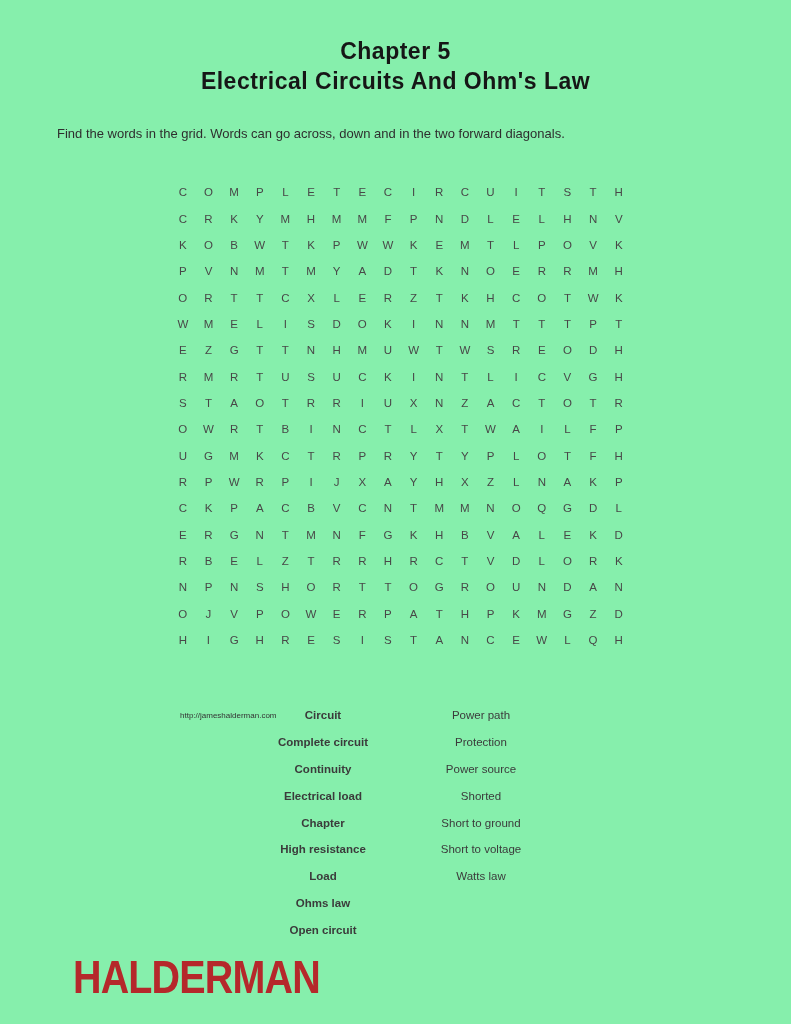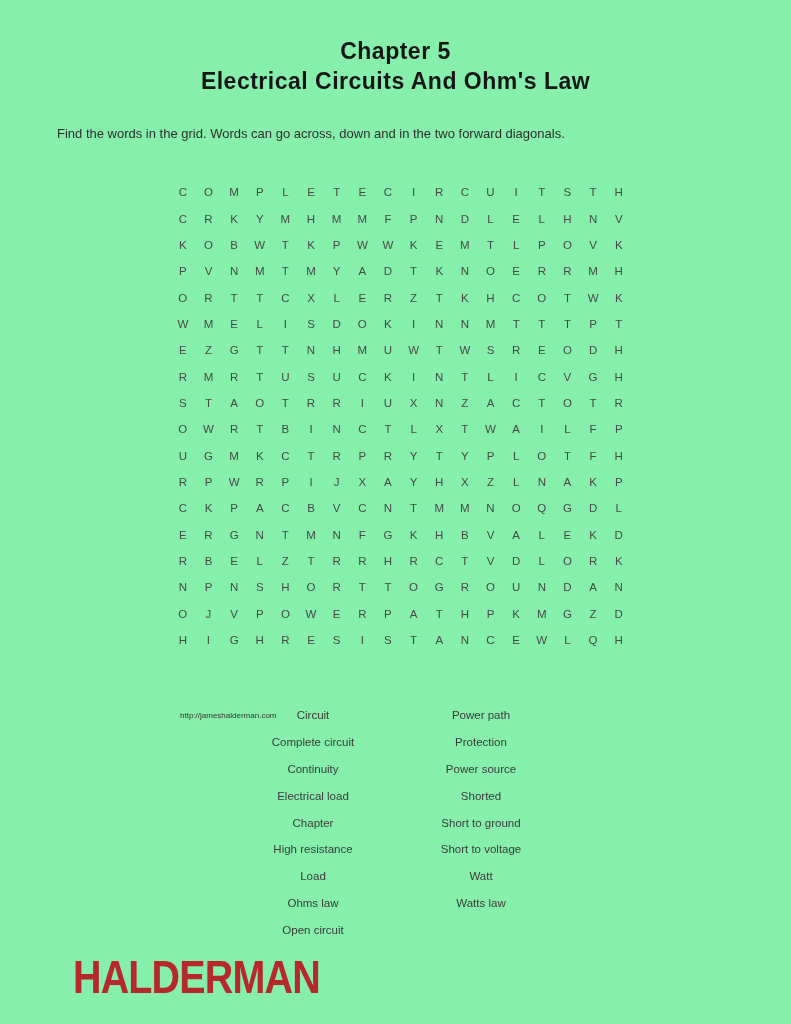--- a/index.html
+++ b/index.html
@@ -56,21 +56,21 @@
     margin-top: 48px;
   }
   .wordlist {
     position: absolute;
     top: 702px;
     width: 200px;
     text-align: center;
     font-size: 11.5px;
     color: #3b3b3b;
   }
-  .wordlist-left  { left: 213px; }
+  .wordlist-left  { left: 223px; font-weight: bold; }
   .wordlist-right { left: 381px; }
   .word {
     height: 26.9px;
     line-height: 26.9px;
     white-space: nowrap;
   }
   .logo-wordmark {
     position: absolute;
     left: 73px;
     top: 953px;
@@ -445,21 +445,20 @@
       <div class="word">Ohms law</div>
       <div class="word">Open circuit</div>
     </div>
   <div class="wordlist wordlist-right" id="list-right">
       <div class="word">Power path</div>
       <div class="word">Protection</div>
       <div class="word">Power source</div>
       <div class="word">Shorted</div>
       <div class="word">Short to ground</div>
       <div class="word">Short to voltage</div>
-      <div class="word">Watt</div>
       <div class="word">Watts law</div>
     </div>
 
   <div>
     <div class="logo-wordmark" style="color: rgb(181, 40, 43);">HALDERMAN</div>
     <div class="logo-website">WWW.JAMESHALDERMAN.COM</div>
   </div>
 
 </div>
 

